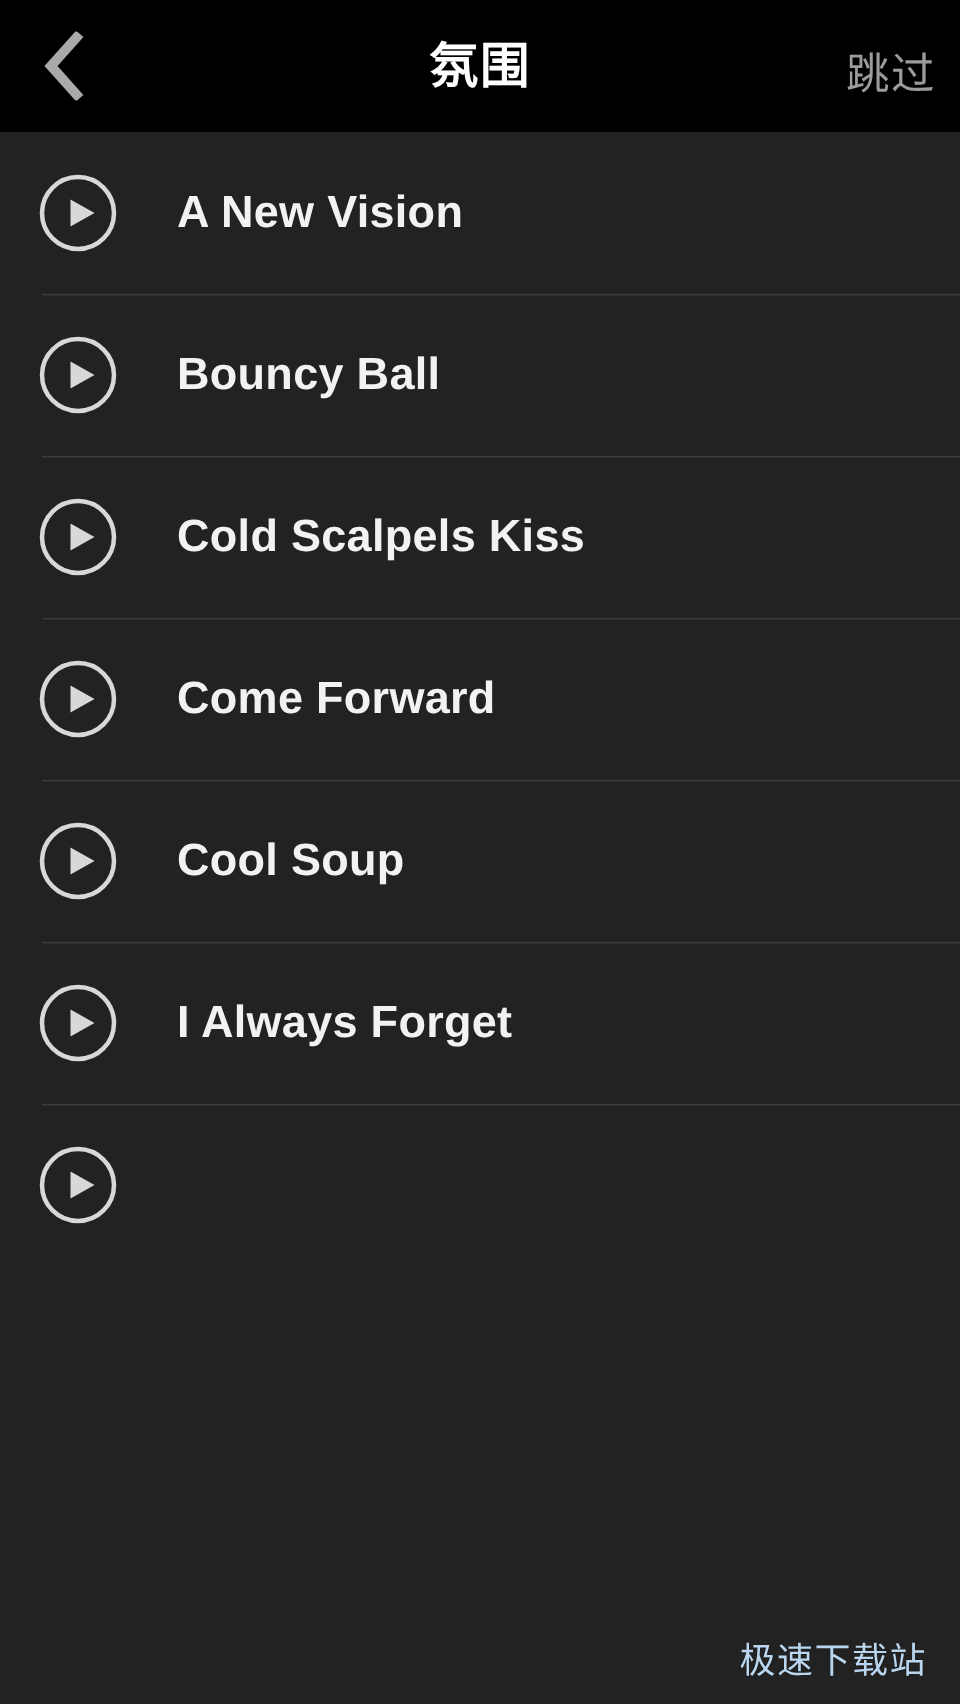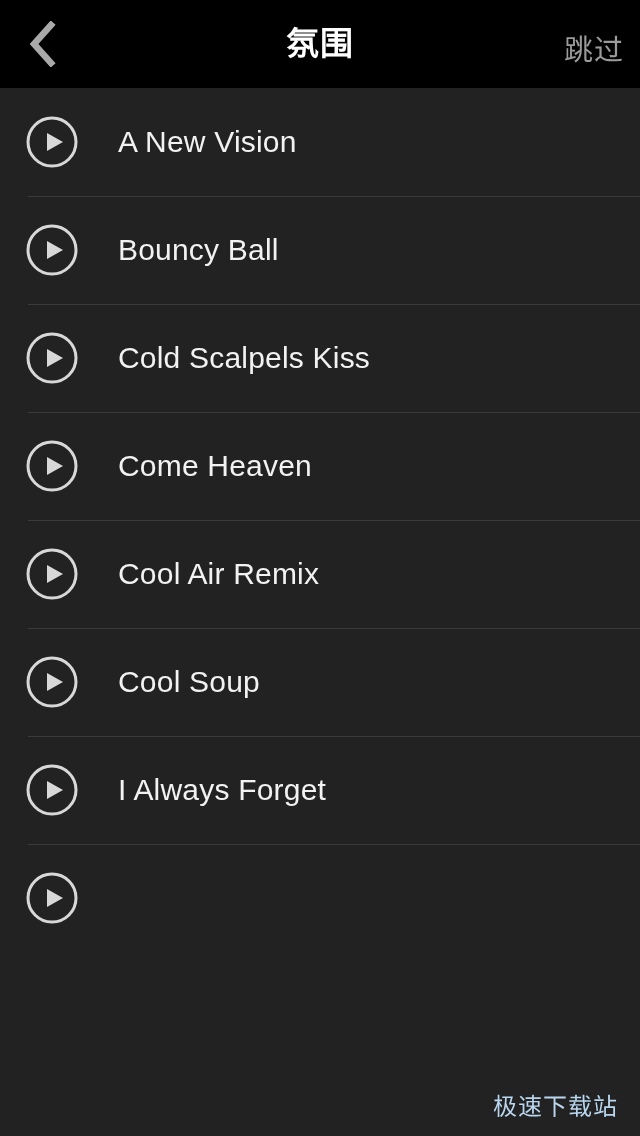--- a/index.html
+++ b/index.html
@@ -120,21 +120,21 @@
   .play-button svg {
     display: block;
     width: 52px;
     height: 52px;
   }
 
   .track-title {
     margin-left: 40px;
     color: #f2f2f2;
     font-size: 30px;
-    font-weight: normal;
+    font-weight: bold;
     letter-spacing: 0.2px;
     white-space: nowrap;
   }
 
   
   .watermark {
     position: absolute;
     right: 22px;
     bottom: 14px;
     color: #b9d6ee;
@@ -190,30 +190,21 @@
         </div>
         <div class="track-title">Cold Scalpels Kiss</div>
       </div>
       <div class="track-row">
         <div class="play-button">
           <svg viewBox="0 0 52 52">
             <circle cx="26" cy="26" r="24" fill="none" stroke="#d8d8d8" stroke-width="3"></circle>
             <polygon points="21,17 37,26 21,35" fill="#d8d8d8"></polygon>
           </svg>
         </div>
-        <div class="track-title">Come Heaven</div>
-      </div>
-      <div class="track-row">
-        <div class="play-button">
-          <svg viewBox="0 0 52 52">
-            <circle cx="26" cy="26" r="24" fill="none" stroke="#d8d8d8" stroke-width="3"></circle>
-            <polygon points="21,17 37,26 21,35" fill="#d8d8d8"></polygon>
-          </svg>
-        </div>
-        <div class="track-title">Cool Air Remix</div>
+        <div class="track-title">Come Forward</div>
       </div>
       <div class="track-row">
         <div class="play-button">
           <svg viewBox="0 0 52 52">
             <circle cx="26" cy="26" r="24" fill="none" stroke="#d8d8d8" stroke-width="3"></circle>
             <polygon points="21,17 37,26 21,35" fill="#d8d8d8"></polygon>
           </svg>
         </div>
         <div class="track-title">Cool Soup</div>
       </div>

